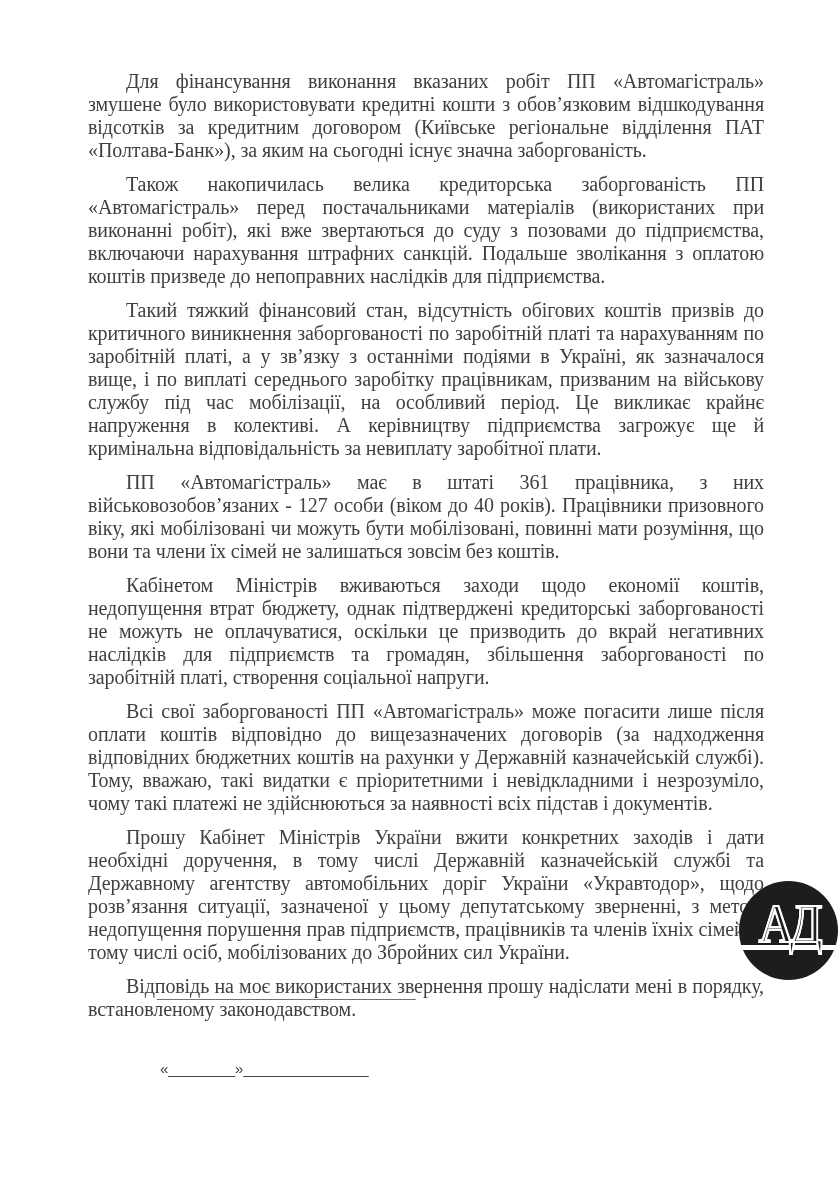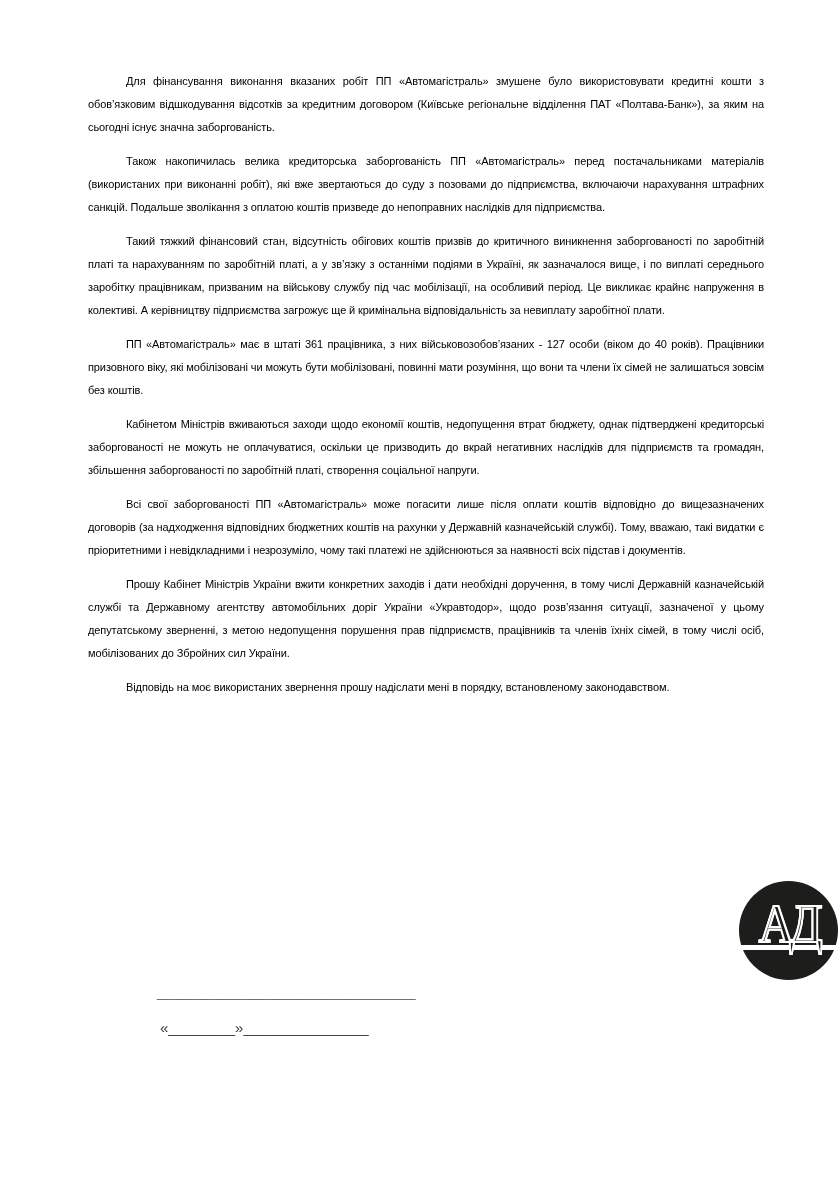--- a/index.html
+++ b/index.html
@@ -13,41 +13,42 @@
     overflow: hidden;
   }
   .content {
     position: absolute;
     left: 88px;
     top: 70px;
     width: 676px;
   }
   .content p {
     margin: 0 0 11px 0;
-    font-size: 11px;
+    font-size: 20px;
     line-height: 23px;
     text-align: justify;
     text-indent: 38px;
     letter-spacing: -0.1px;
-    color: #000000;
+    color: #404040;
+    font-family: Liberation Serif, serif;
   }
   .sig-line {
     position: absolute;
     left: 157px;
     top: 944px;
     font-size: 15px;
     line-height: 23px;
     color: #6a6a6a;
     white-space: nowrap;
     margin-top: 36px;
   }
   .date-line {
     position: absolute;
     left: 160px;
-    top: 1016px;
+    top: 1057px;
     font-size: 15px;
     line-height: 23px;
     color: #3a3a3a;
     white-space: nowrap;
   }
   .logo {
     position: absolute;
     left: 739px;
     top: 881px;
     width: 99px;

